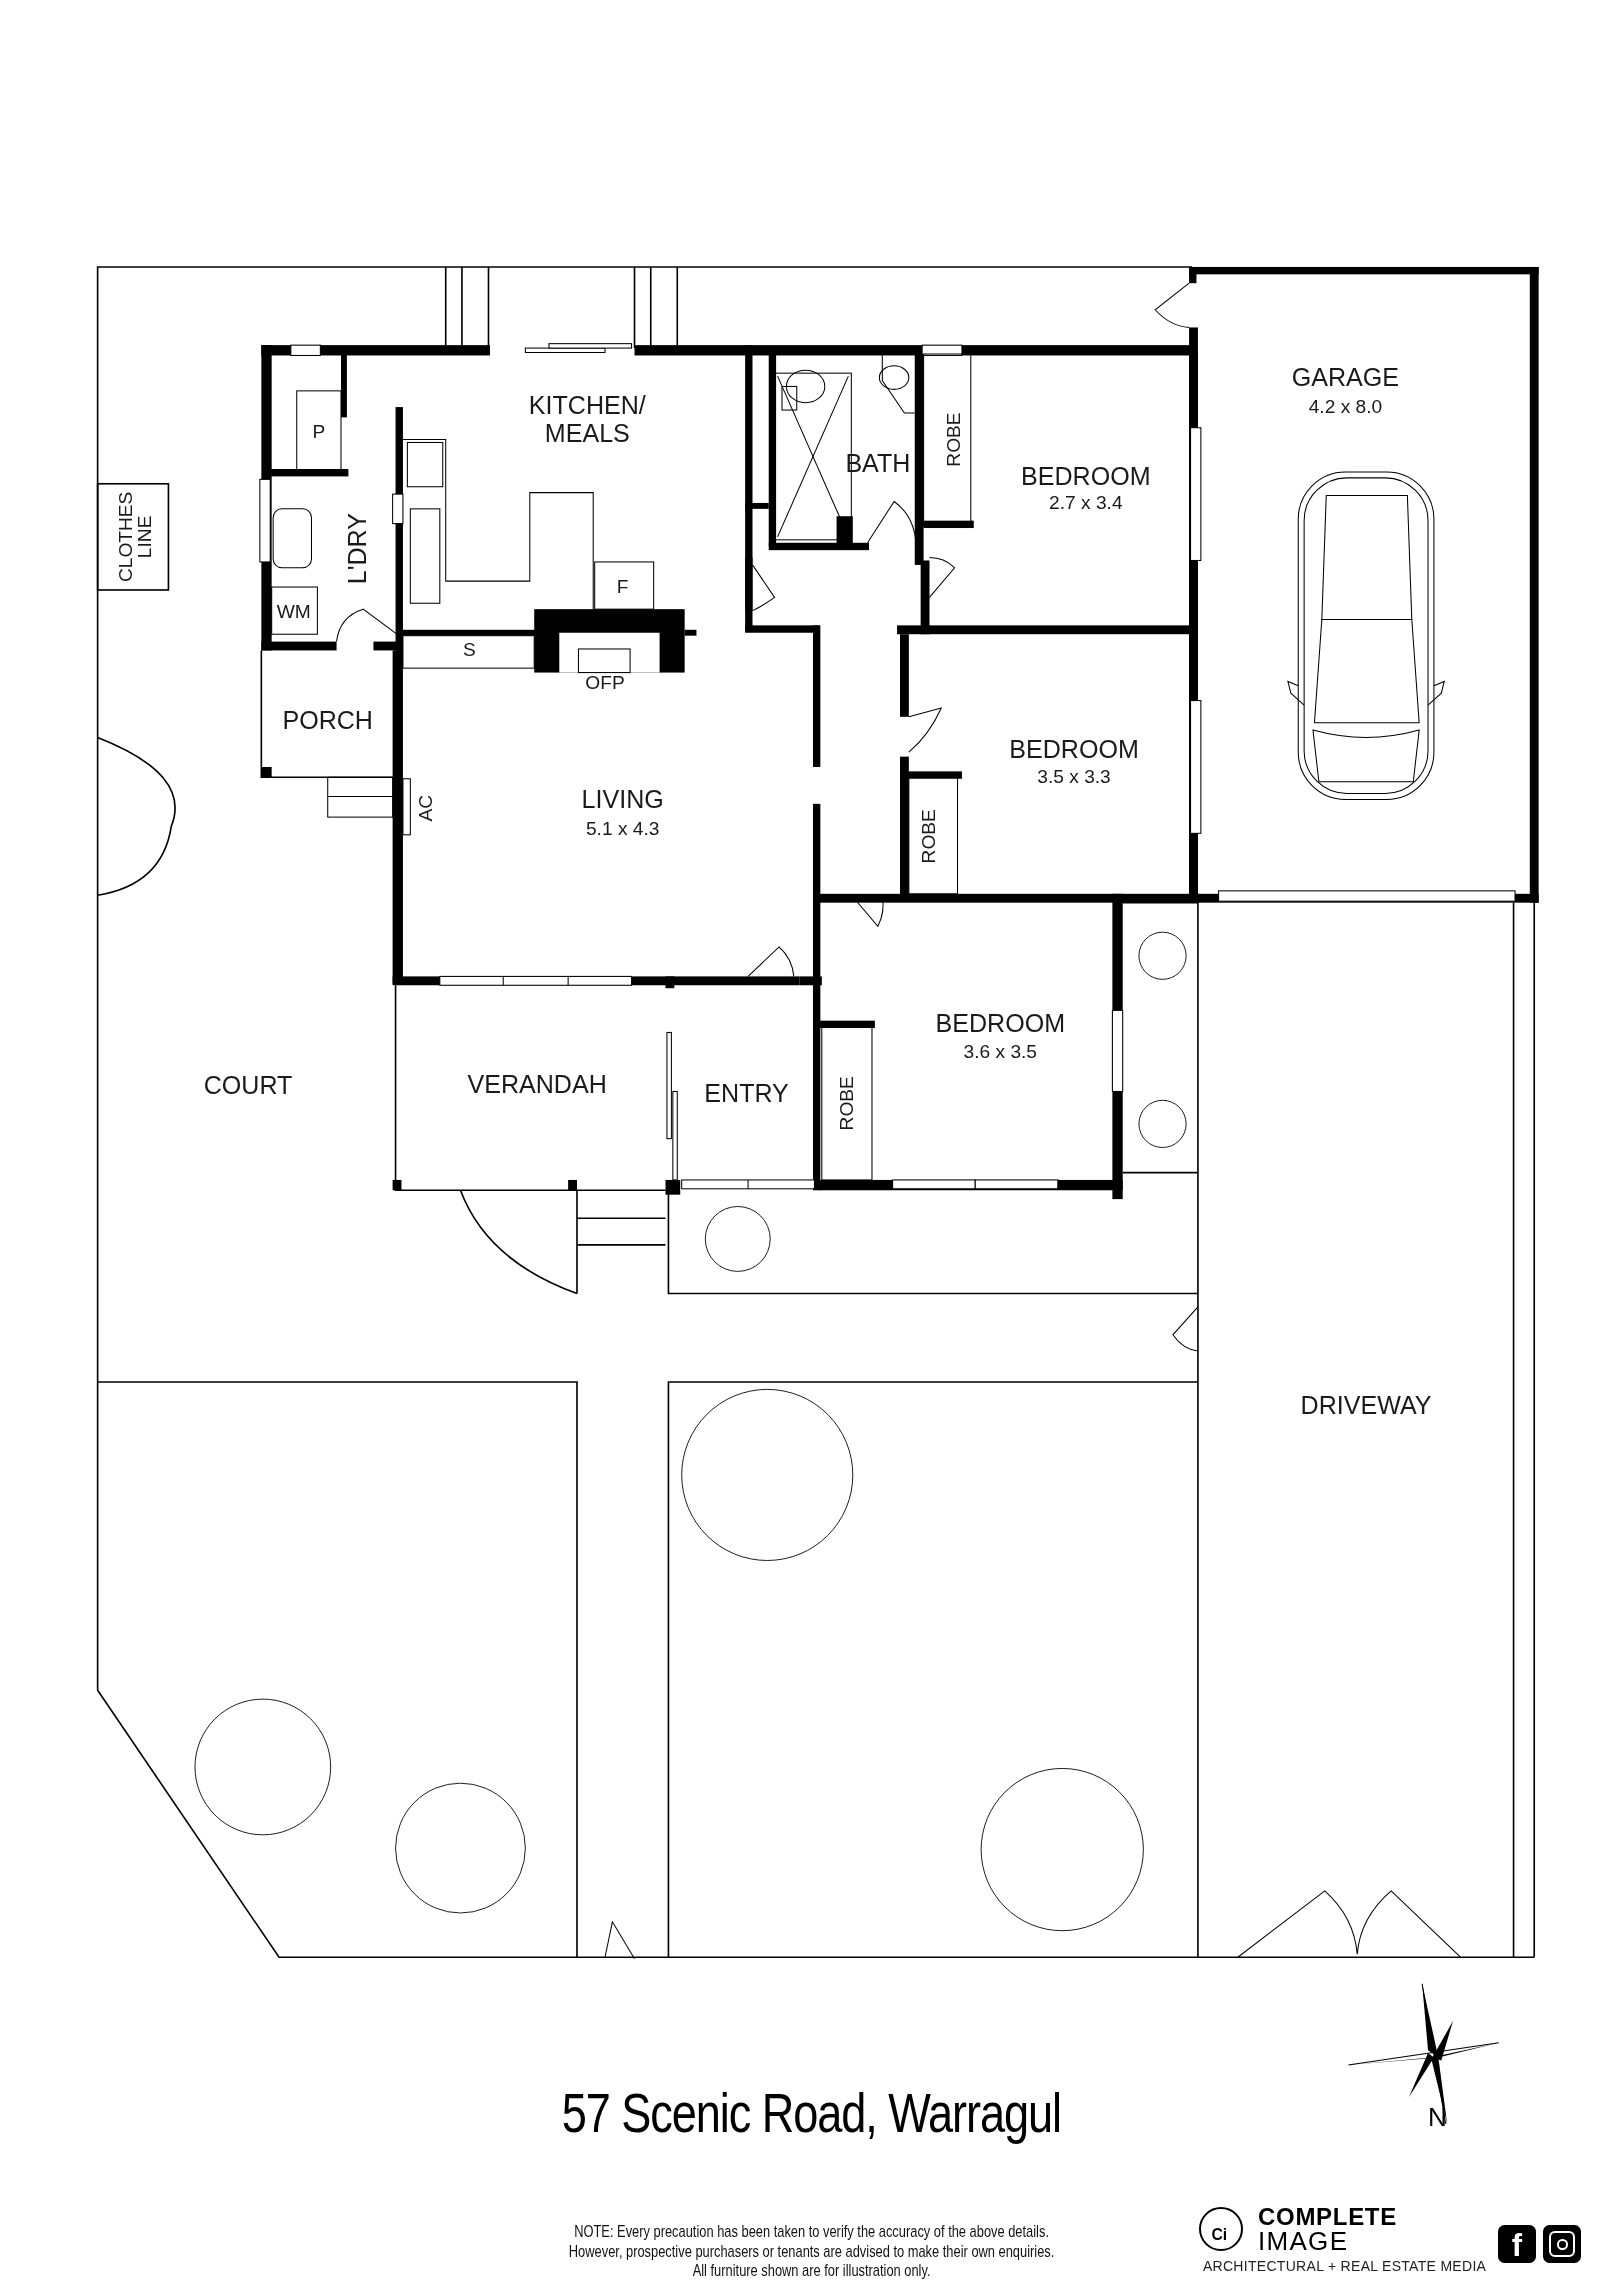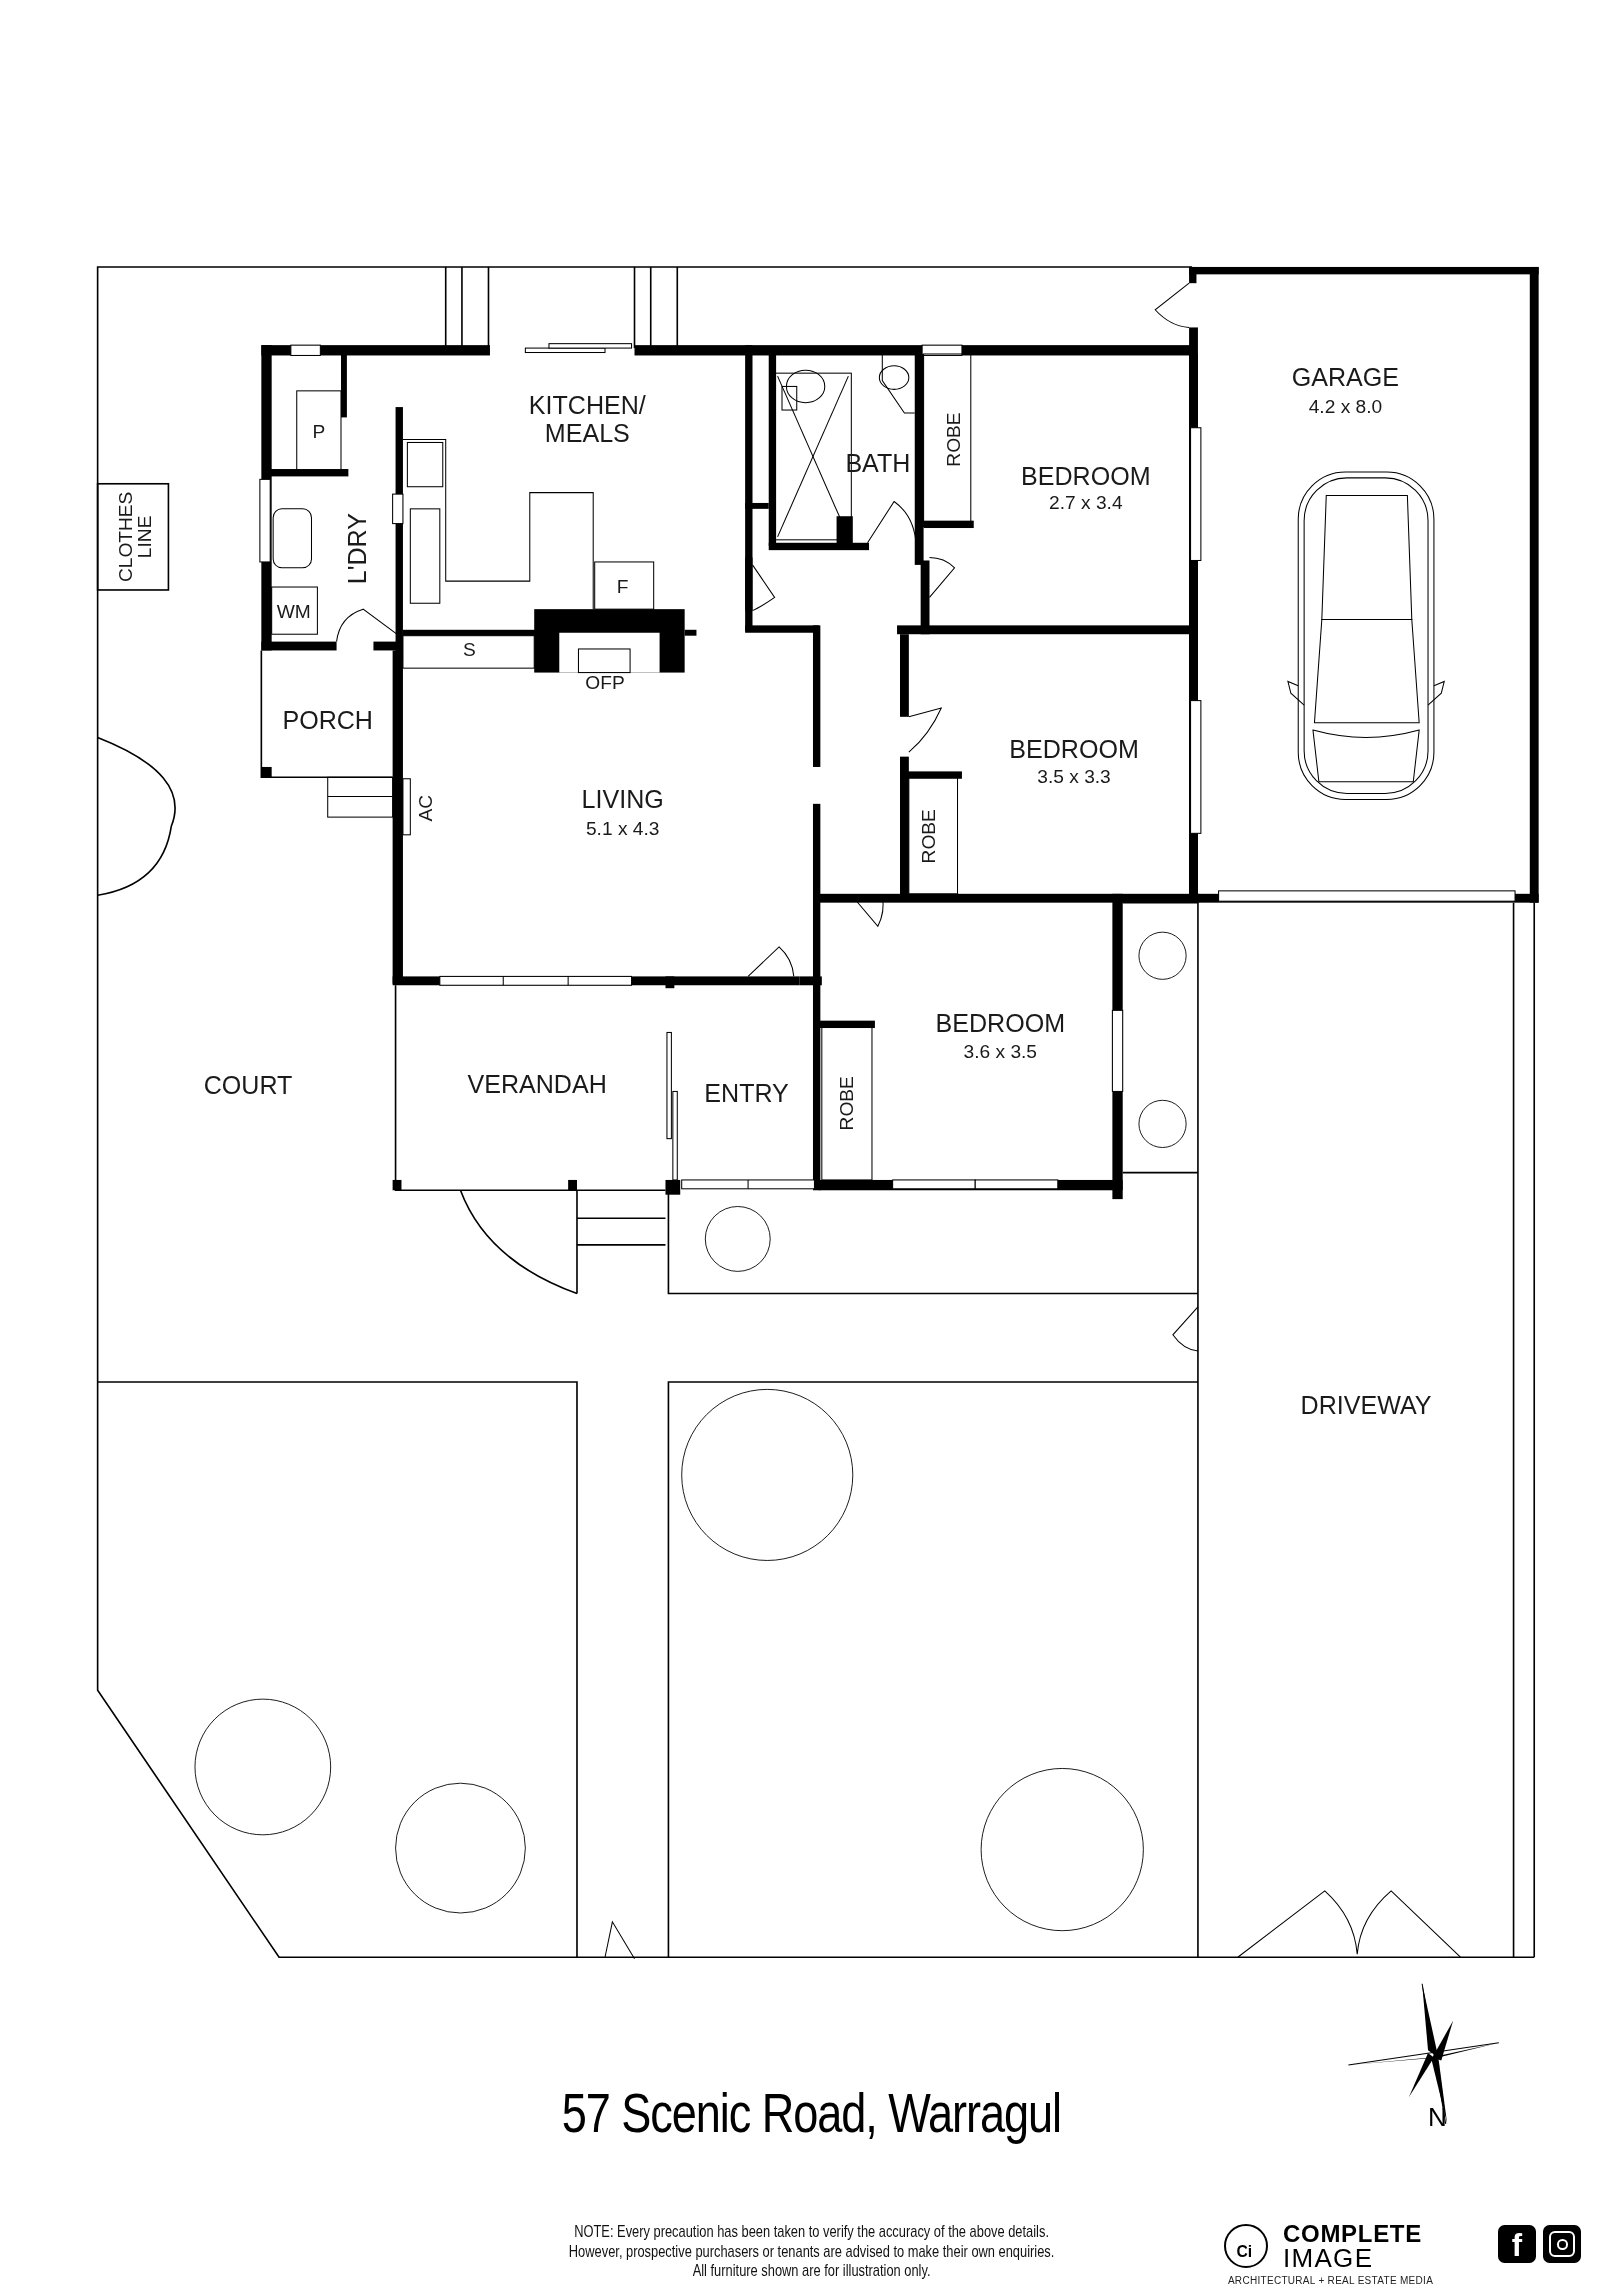--- a/index.html
+++ b/index.html
@@ -9,26 +9,26 @@
   .room-dim { font-family:"Liberation Sans", sans-serif; font-size:13px; fill:#1a1a1a; text-anchor:middle; }
   .small-label { font-family:"Liberation Sans", sans-serif; font-size:13px; fill:#1a1a1a; text-anchor:middle; }
   .wall { fill:#000; }
   .thin { fill:none; stroke:#000; stroke-width:1.1; }
   .hair { fill:none; stroke:#000; stroke-width:0.7; }
   .win { fill:#fff; stroke:#000; stroke-width:0.7; }
   .tree { fill:none; stroke:#000; stroke-width:0.6; }
   .address { position:absolute; left:0; width:1623px; top:2081px; text-align:center; font-family:"Liberation Sans", sans-serif; font-size:55px; color:#000; letter-spacing:-1.3px; transform:scaleX(0.82); transform-origin:811px 0; }
   .note { position:absolute; left:419px; width:785px; top:2222px; text-align:center; font-family:"Liberation Sans", sans-serif; font-size:15.7px; line-height:19.6px; color:#111; transform:scaleX(0.82); transform-origin:393px 0; }
   .north-label { position:absolute; left:1428px; top:2102px; font-family:"Liberation Sans", sans-serif; font-size:26px; color:#000; }
-  .logo { position:absolute; left:1224px; top:2202px; width:236px; height:72px;margin-top:17px; }
+  .logo { position:absolute; left:1199px; top:2202px; width:236px; height:72px; }
   .logo-ring { position:absolute; left:0; top:5.2px; width:44px; height:44px; border:2px solid #000; border-radius:50%; box-sizing:border-box; }
   .logo-ci { position:absolute; left:10.5px; top:17px; font-size:15.7px; font-weight:bold; }
   .logo-title { position:absolute; left:59px; top:0; font-size:24px; font-weight:bold; letter-spacing:0.7px; line-height:29px; }
   .logo-sub { position:absolute; left:59px; top:26px; font-size:26px; line-height:26px; letter-spacing:1.3px; }
-  .logo-tag { position:absolute; left:3.9px; top:56px; font-size:10px; letter-spacing:0.3px; color:#222; white-space:nowrap; }
+  .logo-tag { position:absolute; left:3.9px; top:56px; font-size:14px; letter-spacing:0.3px; color:#222; white-space:nowrap; }
   .social { position:absolute; top:2225px; width:38px; height:38px; background:#000; border-radius:6.5px; color:#fff; text-align:center; }
   .social.fb { left:1498px; font-size:31px; font-weight:bold; line-height:42px; }
   .social.ig { left:1543px; }
   .ig-inner { position:absolute; left:5.9px; top:5.9px; width:22px; height:22px; border:2.6px solid #fff; border-radius:5.9px; }
   .ig-dot { position:absolute; left:6.5px; top:6.5px; width:6.5px; height:6.5px; border:2.6px solid #fff; border-radius:50%; }
 </style>
 </head>
 <body>
 
 <svg id="plan" viewBox="0 0 1100 1556" xmlns="http://www.w3.org/2000/svg">

